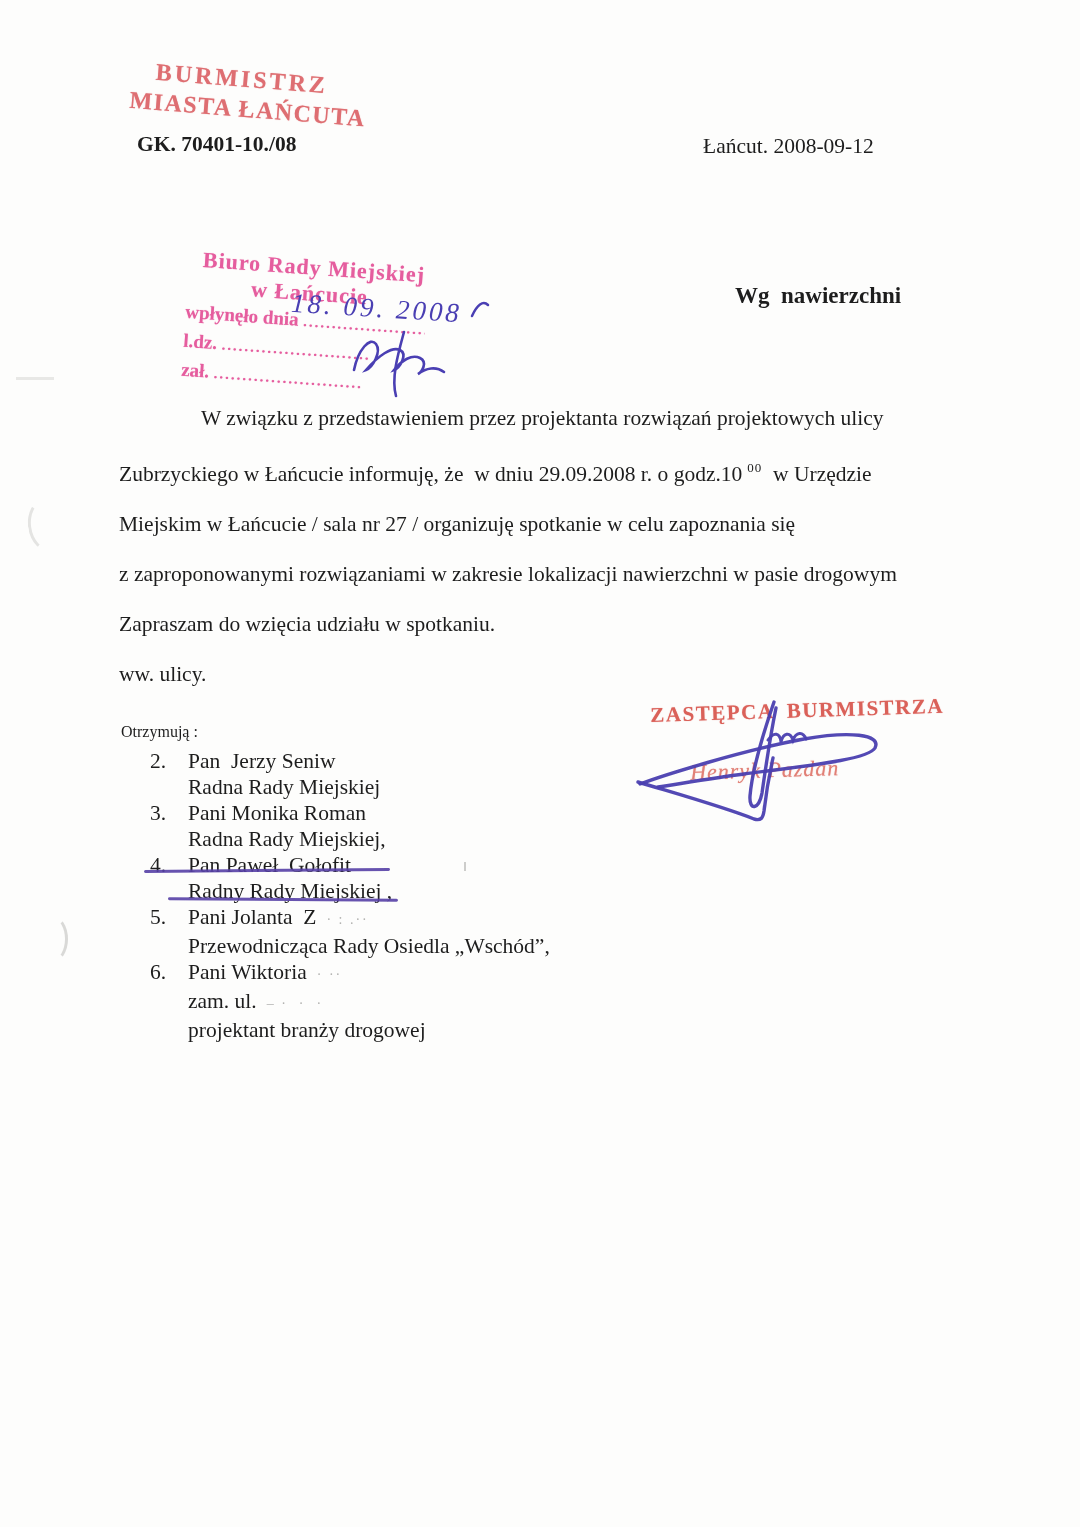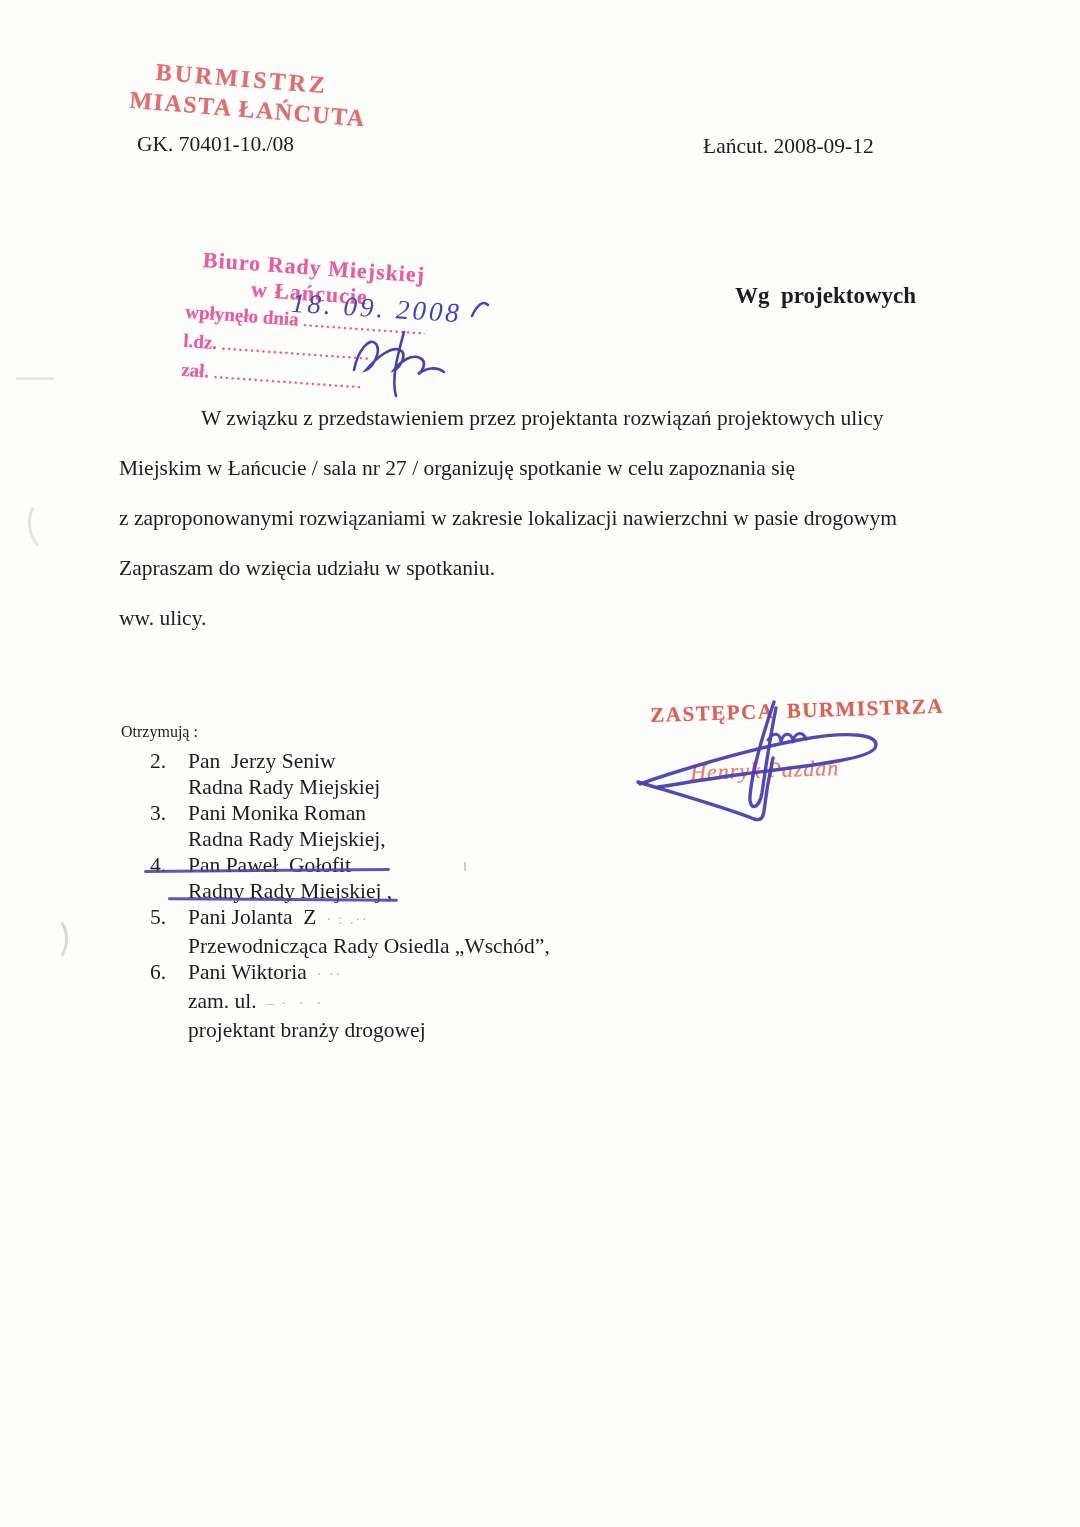--- a/index.html
+++ b/index.html
@@ -13,21 +13,21 @@
   
   .stamp-top{
     position:absolute; left:133px; top:57px;
     color:#dc6468; font-weight:bold;
     transform:rotate(4.5deg); transform-origin:left top;
     opacity:.93; text-shadow:0 0 1px rgba(220,100,104,.55);
   }
   .stamp-top .l1{margin-left:24px; font-size:24px; letter-spacing:3px;}
   .stamp-top .l2{font-size:24px; letter-spacing:1.5px; margin-top:3px;}
 
-  .ref{position:absolute; left:137px; top:132px; font-size:21.5px;}
+  .ref{position:absolute; left:137px; top:132px; font-size:21.5px;font-weight:bold;}
   .place-date{position:absolute; left:703px; top:134px; font-size:21.5px;}
 
   
   .recv-stamp{
     position:absolute; left:190px; top:246px; width:240px;
     color:#e4559a; transform:rotate(4deg); transform-origin:left top;
     opacity:.95; text-shadow:0 0 1px rgba(228,85,154,.45);
   }
   .recv-stamp .s1{font-size:22px; font-weight:bold; letter-spacing:1px; margin-left:14px; line-height:26px;}
   .recv-stamp .s2{font-size:22px; font-weight:bold; letter-spacing:1px; margin-left:64px; line-height:26px;}
@@ -112,24 +112,25 @@
 
   <div class="hand-date">18. 09. 2008</div>
   <svg class="tick-date" width="24" height="26" viewBox="0 0 24 26">
     <path d="M4,20 C9,9 15,4 20,9" fill="none" stroke="#4a3fb3" stroke-width="2.5" stroke-linecap="round"></path>
   </svg>
   <svg class="sig-clerk" width="110" height="72" viewBox="0 0 110 72">
     <path d="M6,42 C10,22 22,8 28,16 C34,24 24,40 18,42 C30,28 44,18 52,22 C60,26 52,40 46,42 C54,32 64,26 72,30 C80,34 74,44 70,46 C78,40 88,38 96,44" fill="none" stroke="#4a3fb3" stroke-width="2.6" stroke-linecap="round"></path>
     <path d="M56,4 C50,26 43,50 48,68" fill="none" stroke="#4a3fb3" stroke-width="2.6" stroke-linecap="round"></path>
   </svg>
 
-  <div class="wg ws">Wg  projektowych</div>
+  <div class="wg ws">Wg  nawierzchni</div>
 
   <div class="body-block">
     <div class="body-line indent">W związku z przedstawieniem przez projektanta rozwiązań projektowych ulicy</div>
+    <div class="body-line"><span>Zubrzyckiego w Łańcucie informuję, że  w dniu 29.09.2008 r. o godz.10</span><sup class="hours">00</sup><span>  w Urzędzie</span></div>
     <div class="body-line">Miejskim w Łańcucie / sala nr 27 / organizuję spotkanie w celu zapoznania się</div>
     <div class="body-line">z zaproponowanymi rozwiązaniami w zakresie lokalizacji nawierzchni w pasie drogowym</div>
     <div class="body-line">Zapraszam do wzięcia udziału w spotkaniu.</div>
     <div class="body-line">ww. ulicy.</div>
   </div>
 
   <div class="recip-head">Otrzymują :</div>
   <div class="recip-list">
 
 

